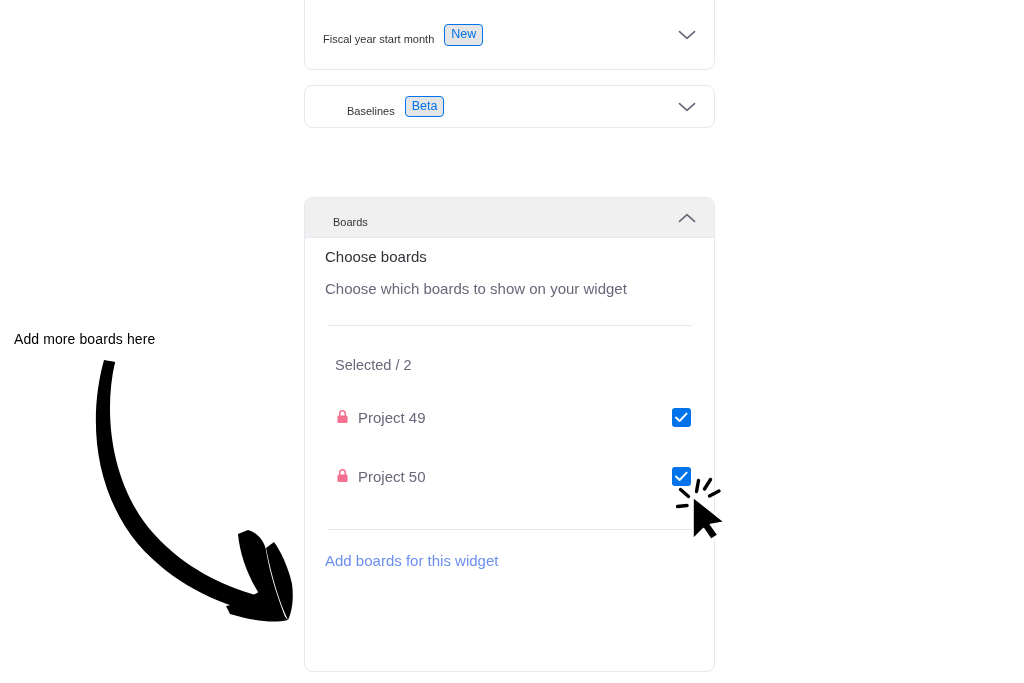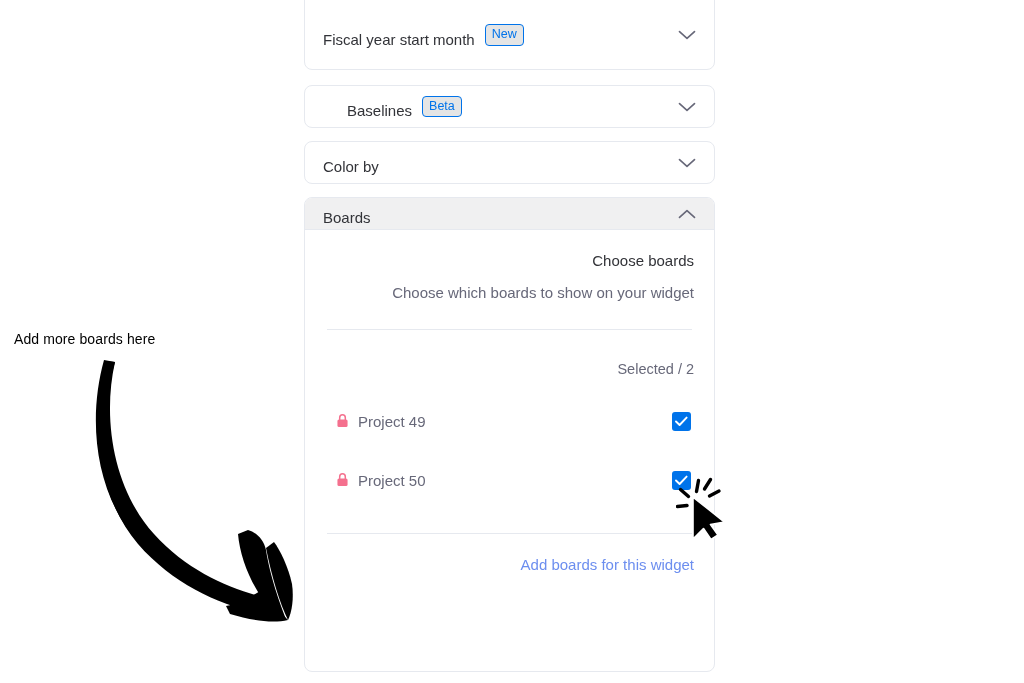--- a/index.html
+++ b/index.html
@@ -76,21 +76,21 @@
     border-radius: 8px;
   }
   .card-row {
     display: flex;
     align-items: center;
     height: 100%;
     padding: 0 17px 0 18px;
     box-sizing: border-box;
   }
   .card-label {
-    font-size: 15px;
+    font-size: 11px;
     color: #323338;
     white-space: nowrap;
     margin-top: 8px;
   }
   .badge {
     margin-left: 10px;
     display: inline-block;
     font-size: 12.5px;
     line-height: 1;
     padding: 3px 6px 4px 6px;
@@ -119,33 +119,32 @@
   #card-baselines { top: 85px; height: 43px; padding-left: 24px; }
   #card-colorby  { top: 141px; height: 43px; }
 
   
   #card-boards {
     top: 197px;
     height: 475px;
     overflow: hidden;
   }
   #boards-header {
-    height: 32px;
+    height: 40px;
     background: #f0f0f1;
     border-bottom: 1px solid #e6e9ef;
     display: flex;
     align-items: center;
-    padding: 0 17px 0 18px;
+    padding: 0 17px 0 28px;
     box-sizing: border-box;
     cursor: pointer;
   }
   #boards-header .card-label { color: #323338; }
   #boards-body {
-    padding: 22px 20px 0 20px;
-    text-align: right;
+    padding: 10px 20px 0 20px;
   }
   #choose-title {
     font-size: 15px;
     color: #323338;
     margin-bottom: 15px;
   }
   #choose-sub {
     font-size: 15px;
     color: #676879;
   }
@@ -258,28 +257,20 @@
   <div class="setting-card" id="card-baselines">
     <div class="card-row">
       <span class="card-label">Baselines</span>
       <span class="badge">Beta</span>
       <svg class="chev" viewBox="0 0 24 14" fill="none" stroke="#676879" stroke-width="2" stroke-linecap="round" stroke-linejoin="round">
         <polyline points="3,3 12,11 21,3"></polyline>
       </svg>
     </div>
   </div>
 
-  <div class="setting-card" id="card-colorby">
-    <div class="card-row">
-      <span class="card-label">Color by</span>
-      <svg class="chev" viewBox="0 0 24 14" fill="none" stroke="#676879" stroke-width="2" stroke-linecap="round" stroke-linejoin="round">
-        <polyline points="3,3 12,11 21,3"></polyline>
-      </svg>
-    </div>
-  </div>
 
   <div class="setting-card" id="card-boards">
 
     <div id="boards-header">
       <span class="card-label">Boards</span>
       <svg class="chev" viewBox="0 0 24 14" fill="none" stroke="#676879" stroke-width="2" stroke-linecap="round" stroke-linejoin="round">
         <polyline points="3,11 12,3 21,11"></polyline>
       </svg>
     </div>
 

